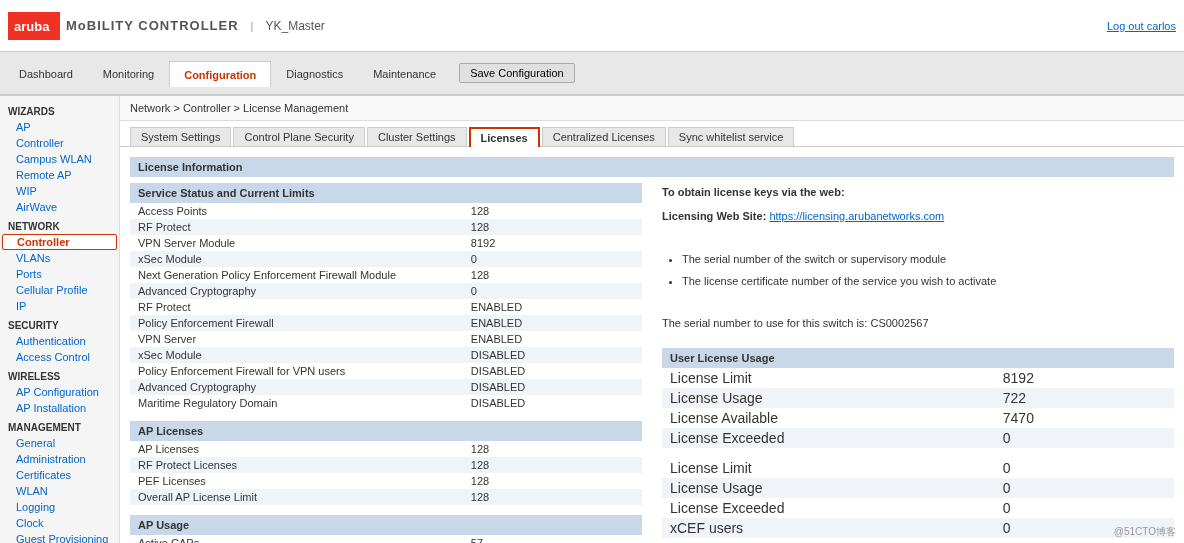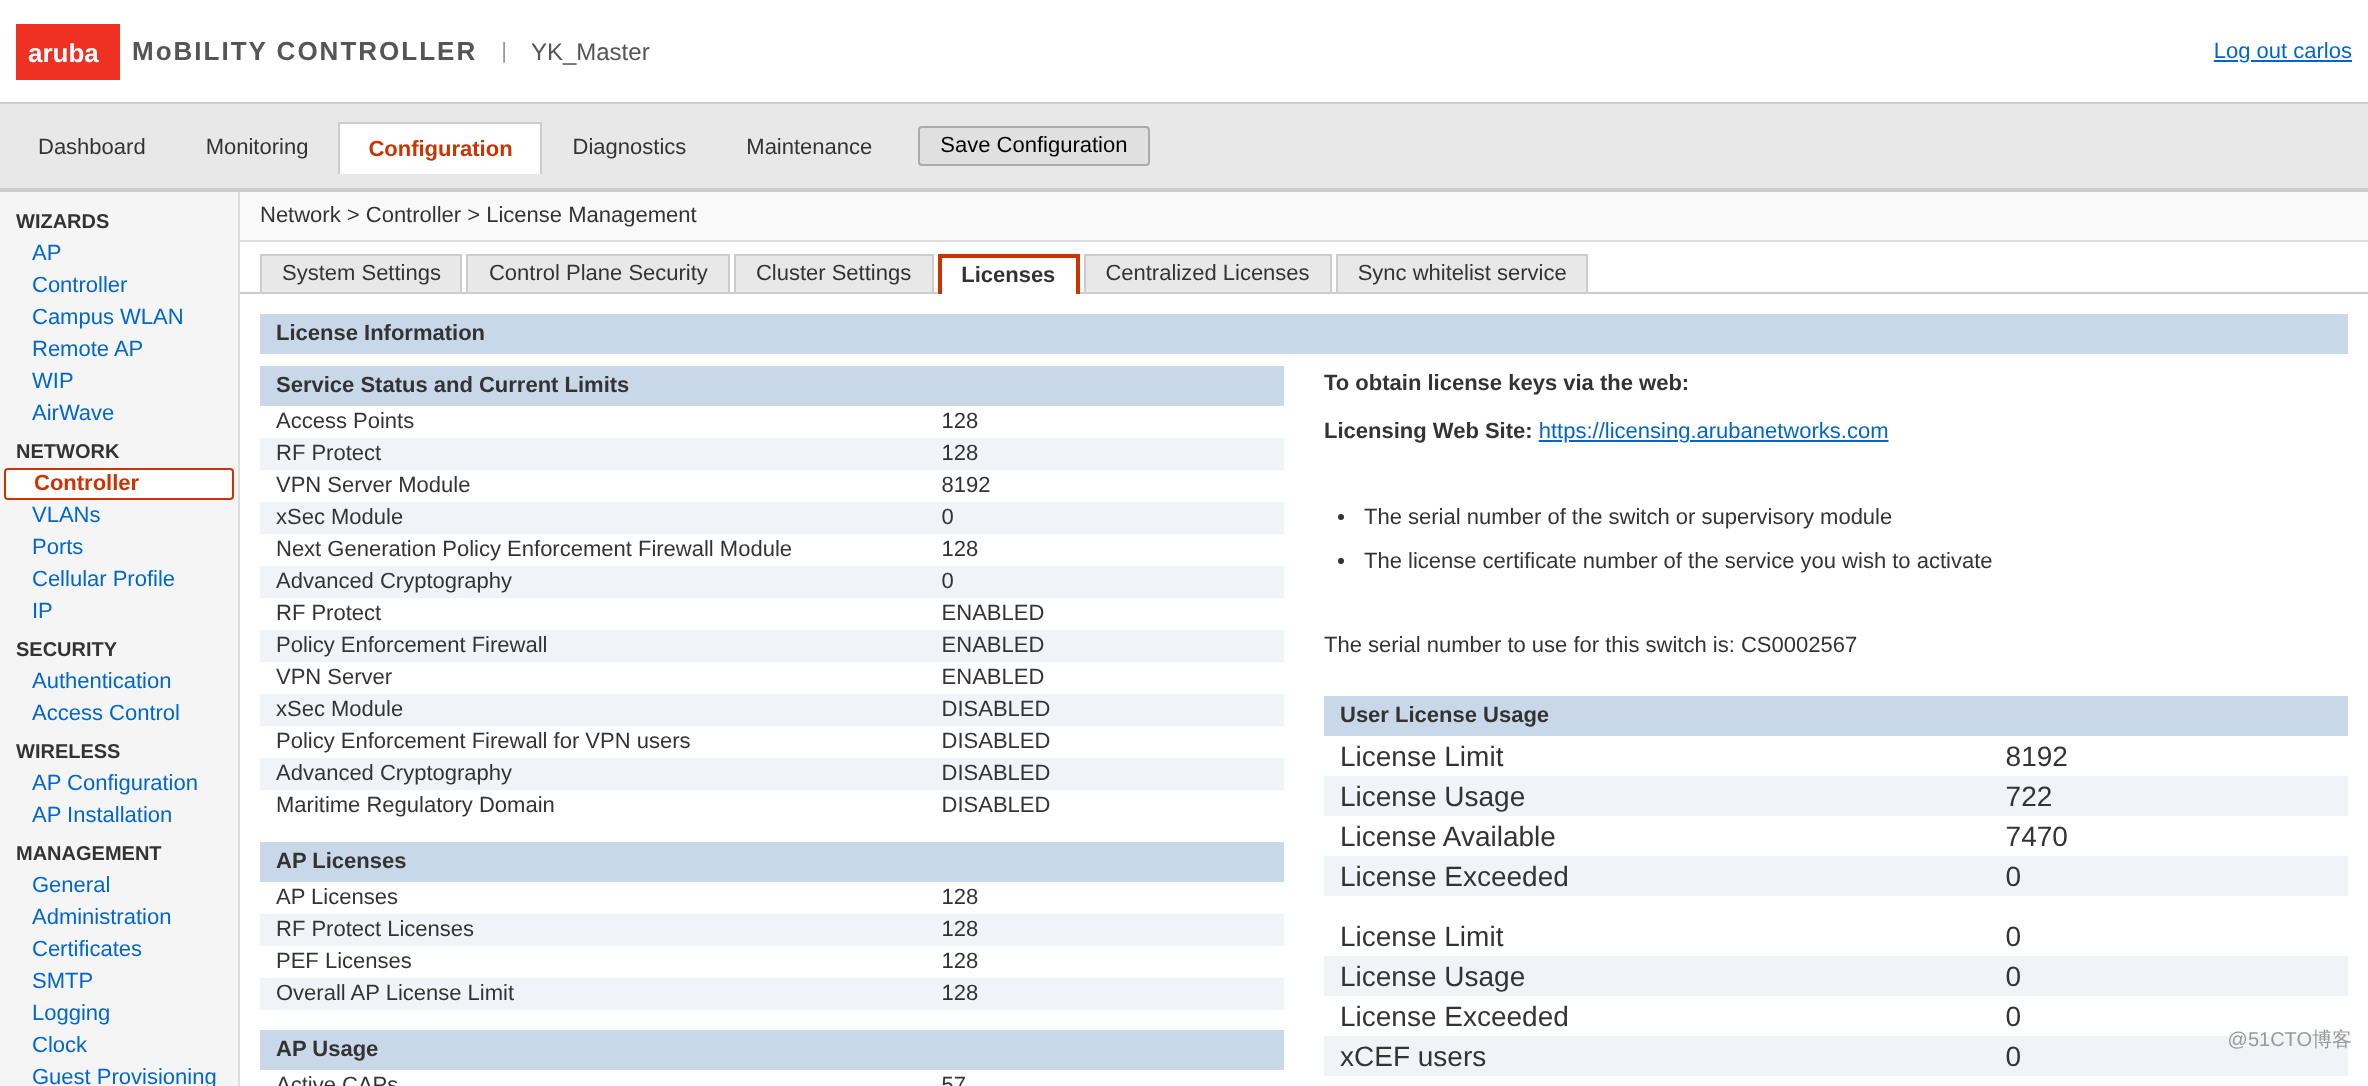--- a/index.html
+++ b/index.html
@@ -67,21 +67,21 @@
 
     
     .usage-section { margin-top: 8px; }
     .usage-table { width: 100%; border-collapse: collapse; }
     .usage-table tr:nth-child(even) { background: #f0f4f8; }
     .usage-table tr:nth-child(odd) { background: #fff; }
     .usage-table td { padding: 2px 8px; font-size: 14px; margin-left: 38px; }
     .usage-table td:first-child { width: 65%; }
 
     
-    #watermark { position: fixed; bottom: 16px; right: 8px; font-size: 10px; color: #999; }
+    #watermark { position: fixed; bottom: 4px; right: 8px; font-size: 10px; color: #999; }
   </style>
 </head>
 <body>
 
 <div id="header">
   <div id="logo">
     <div id="logo-icon">
       <svg viewBox="0 0 44 22" fill="white">
         <text x="2" y="16" font-size="13" font-weight="bold" fill="white">aruba</text>
       </svg>
@@ -135,21 +135,21 @@
       <div class="sidebar-section-title">WIRELESS</div>
       <div class="sidebar-item">AP Configuration</div>
       <div class="sidebar-item">AP Installation</div>
     </div>
 
     <div>
       <div class="sidebar-section-title">MANAGEMENT</div>
       <div class="sidebar-item">General</div>
       <div class="sidebar-item">Administration</div>
       <div class="sidebar-item">Certificates</div>
-      <div class="sidebar-item">SMTP</div>
+      <div class="sidebar-item">WLAN</div>
       <div class="sidebar-item">Logging</div>
       <div class="sidebar-item">Clock</div>
       <div class="sidebar-item">Guest Provisioning</div>
       <div class="sidebar-item">Captive Portal</div>
       <div class="sidebar-item">SMTP</div>
 
     </div>
 
   </div>
 

